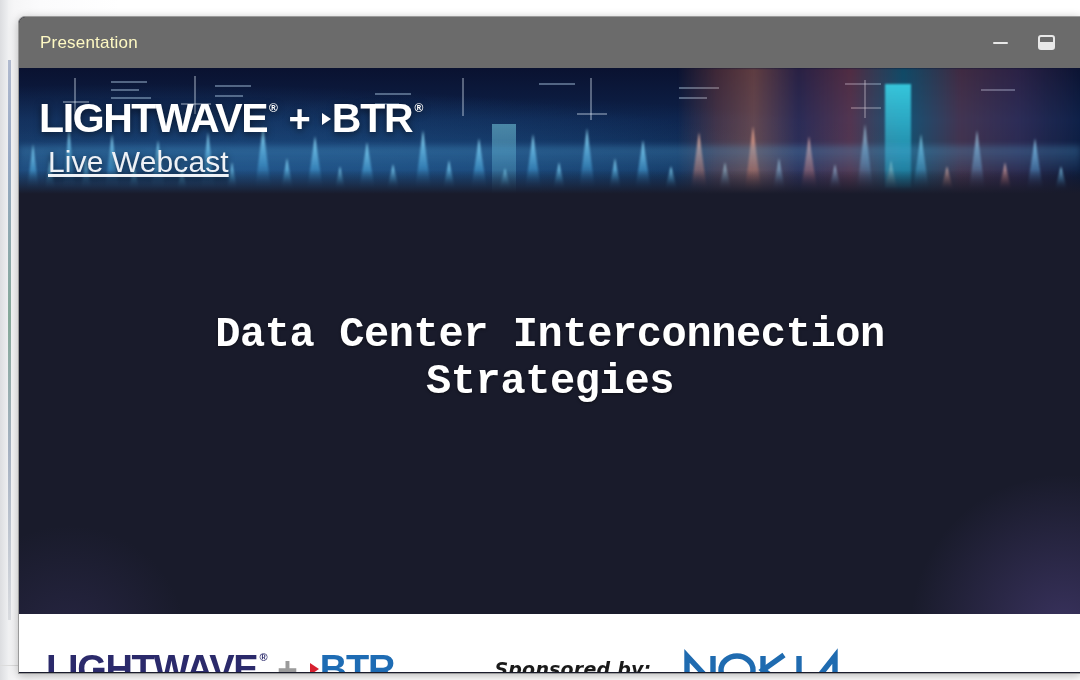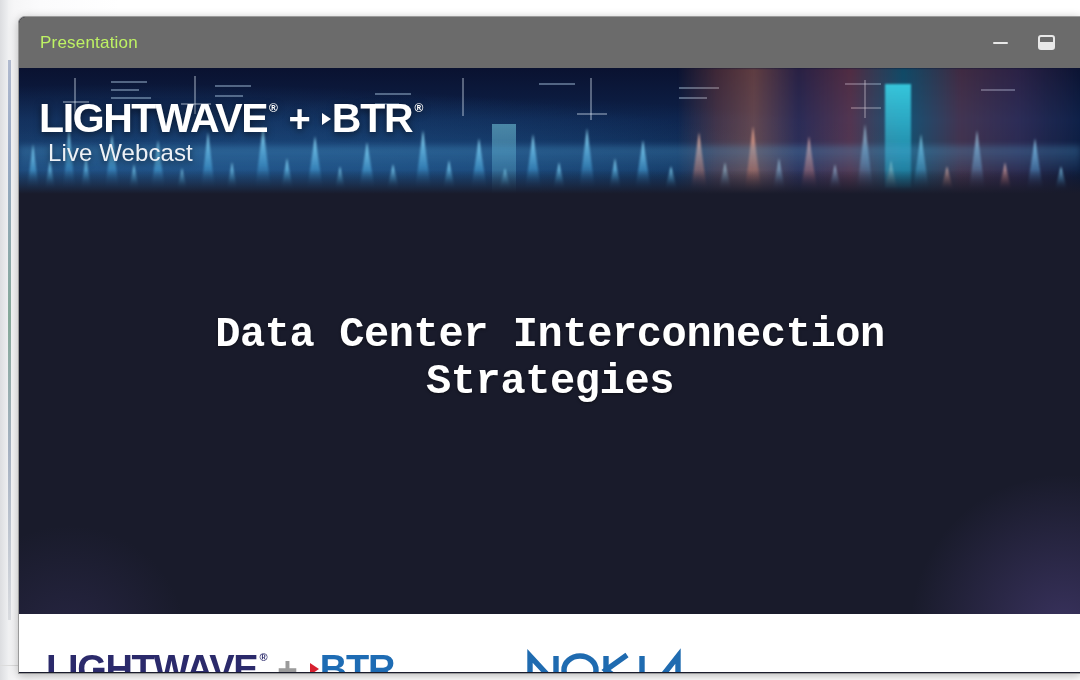--- a/index.html
+++ b/index.html
@@ -61,21 +61,21 @@
   
   #title-bar {
     position: relative;
     height: 51px;
     background: #6b6b6b;
     border-radius: 6px 0 0 0;
     display: flex;
     align-items: center;
   }
   #window-title {
-    color: #bef264;
+    color: #fef9c3;
     font-size: 17px;
     letter-spacing: .2px;
     margin-left: 21px;
     white-space: nowrap;
   }
   #window-controls {
     position: absolute;
     right: 0; top: 0;
     height: 51px;
     display: flex;
@@ -207,25 +207,27 @@
     filter: drop-shadow(0 1px 3px rgba(0,0,0,.5));
   }
   #header-btr-text { letter-spacing: -1.2px; }
   #header-btr-tm {
     font-size: 12px;
     font-weight: bold;
     align-self: flex-start;
     margin: 4px 0 0 2px;
   }
   #header-subtitle {
+    margin-top: 6px;
     margin-left: 9px;
     color: #eef1f6;
-    font-size: 24px;
+    font-size: 30px;
     letter-spacing: .1px;
     text-shadow: 0 2px 6px rgba(0,0,0,.6);
+    text-decoration: underline;
   }
 
   
   #slide-body {
     position: relative;
     height: 418px;
     background: #191b2b;
   }
   #slide-corner-glow {
     position: absolute;
@@ -473,20 +475,21 @@
 
       <div id="footer-logo-block">
         <span id="footer-lightwave-text">LIGHTWAVE</span>
         <span id="footer-logo-tm">®</span>
         <span id="footer-plus-text">+</span>
         <span id="footer-btr-arrow"></span>
         <span id="footer-btr-text">BTR</span>
       </div>
 
       <div id="sponsor-block">
+        <span id="sponsored-by-label">Sponsored by:</span>
 
         <svg id="nokia-logo" width="190" height="46" viewBox="0 0 190 46" aria-label="NOKIA">
           <g fill="none" stroke="#1f6bb0" stroke-width="5.4" stroke-linejoin="miter" stroke-linecap="butt">
 
             <path d="M4 38 L4 10 L30 38 L30 10"></path>
 
             <ellipse cx="54" cy="24" rx="16" ry="14"></ellipse>
 
             <path d="M80 10 L80 38"></path>
             <path d="M101 9 L80 24 L101 39"></path>

